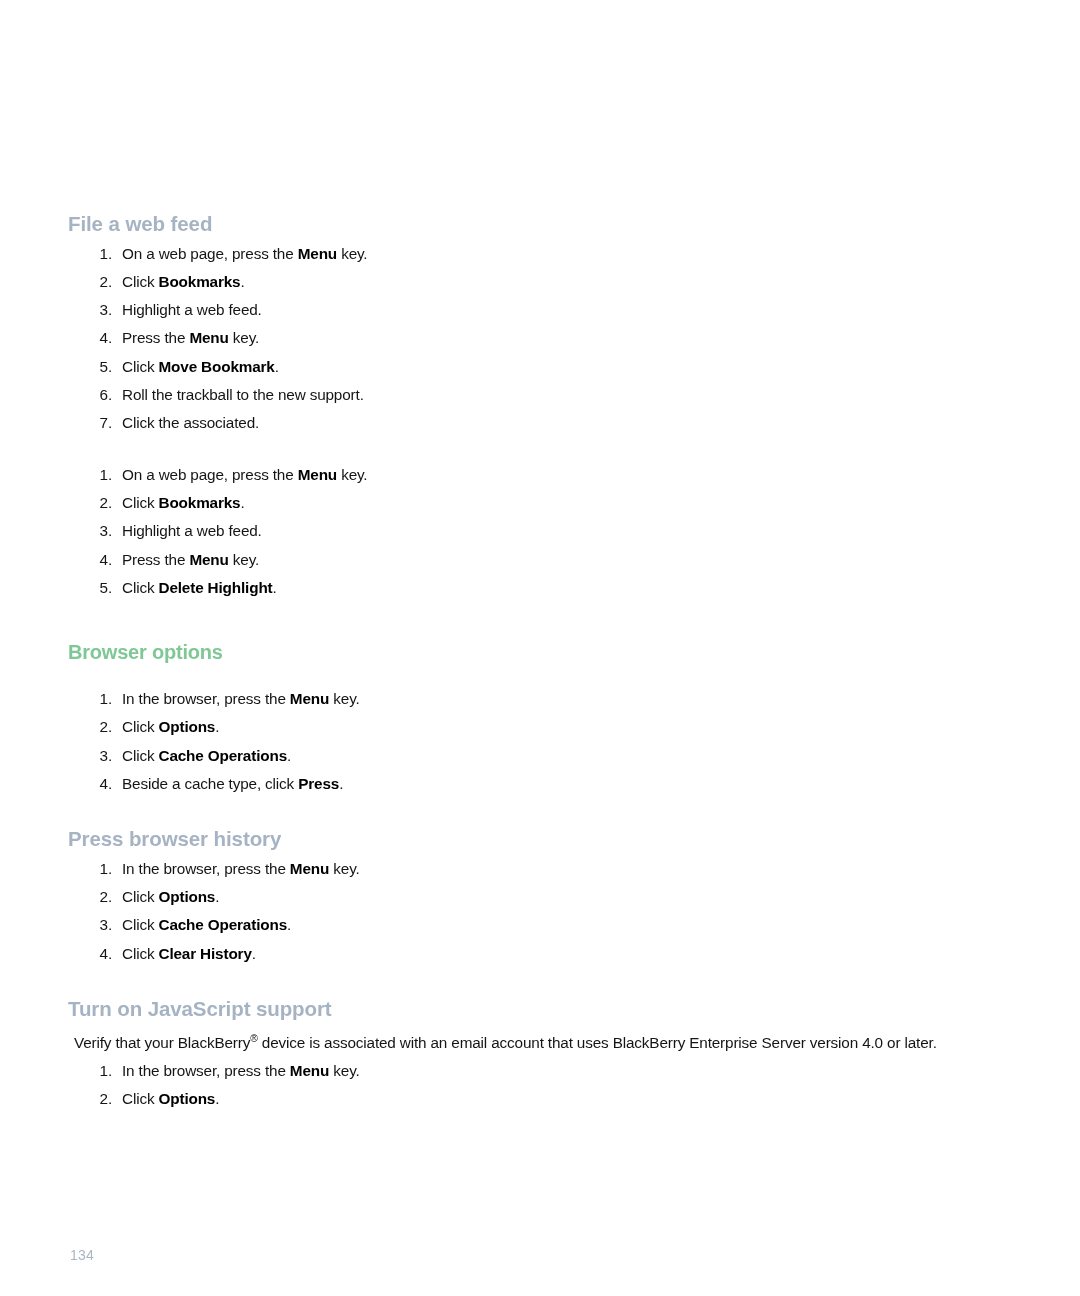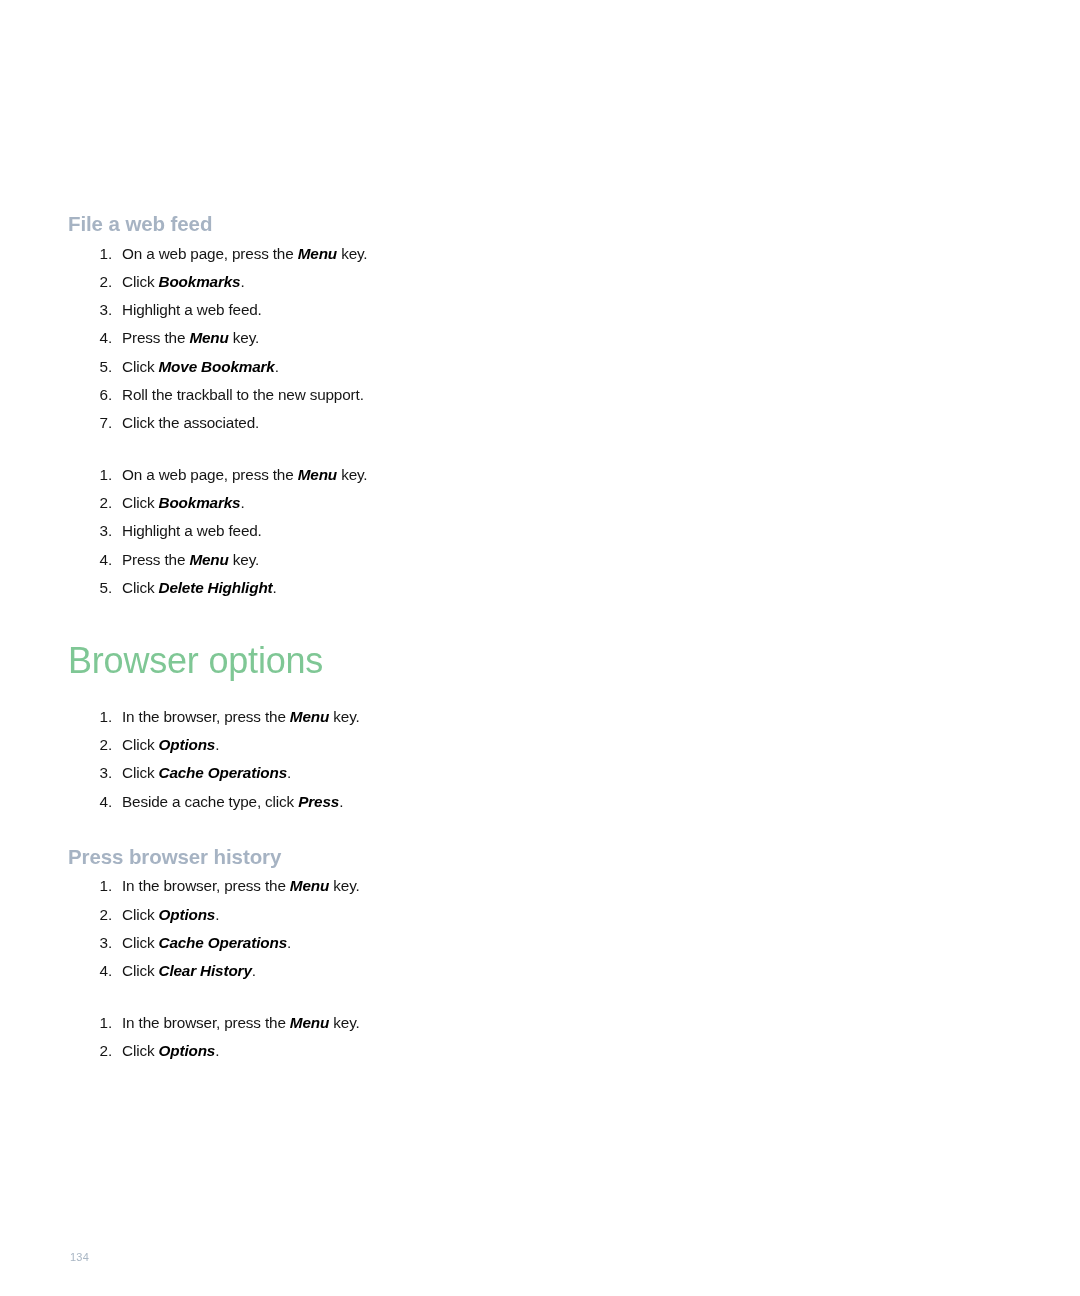--- a/index.html
+++ b/index.html
@@ -26,22 +26,22 @@
     position: absolute;
     left: 68px;
     top: 168px;
     width: 944px;
     margin-top: 44px;
   }
 
   
   .h1 {
     color: #7fc795;
-    font-size: 36px;
-    font-weight: normal;
+    font-size: 20px;
+    font-weight: bold;
     letter-spacing: -0.2px;
     margin: 0;
     padding: 0;
     line-height: 1.1;
   }
   .h1-block { margin-top: 46px; margin-bottom: 28px; }
 
   
   .h2 {
     color: #a6b3c3;
@@ -84,31 +84,30 @@
     left: 18px;
     top: 0;
     width: 26px;
     text-align: right;
     color: #151515;
     font-size: 15.3px;
   }
   ol.steps li b, .para b {
     font-weight: bold;
     color: #000000;
-    font-style: italic;
   }
   .sup { font-size: 0.68em; vertical-align: super; line-height: 0; }
 
   
   .folio {
     position: absolute;
     left: 70px;
     bottom: 33px;
     color: #a9b6c4;
-    font-size: 11px;
+    font-size: 14px;
     letter-spacing: 0.2px;
   }
 </style>
 </head>
 <body>
 
 <div class="page">
   <div class="content">
 
     <div class="section">
@@ -191,20 +190,22 @@
         <li>
           <span class="num">3.</span><span>Click </span><b>Cache Operations</b><span>.</span>
         </li>
         <li>
           <span class="num">4.</span><span>Click </span><b>Clear History</b><span>.</span>
         </li>
       </ol>
     </div>
 
     <div class="section">
+      <h2 class="h2">Turn on JavaScript support</h2>
+      <p class="para"><span>Verify that your BlackBerry</span><span class="sup">®</span><span> device is associated with an email account that uses BlackBerry Enterprise Server version 4.0 or later.</span></p>
       <ol class="steps">
         <li>
           <span class="num">1.</span><span>In the browser, press the </span><b>Menu</b><span> key.</span>
         </li>
         <li>
           <span class="num">2.</span><span>Click </span><b>Options</b><span>.</span>
         </li>
       </ol>
     </div>
 

